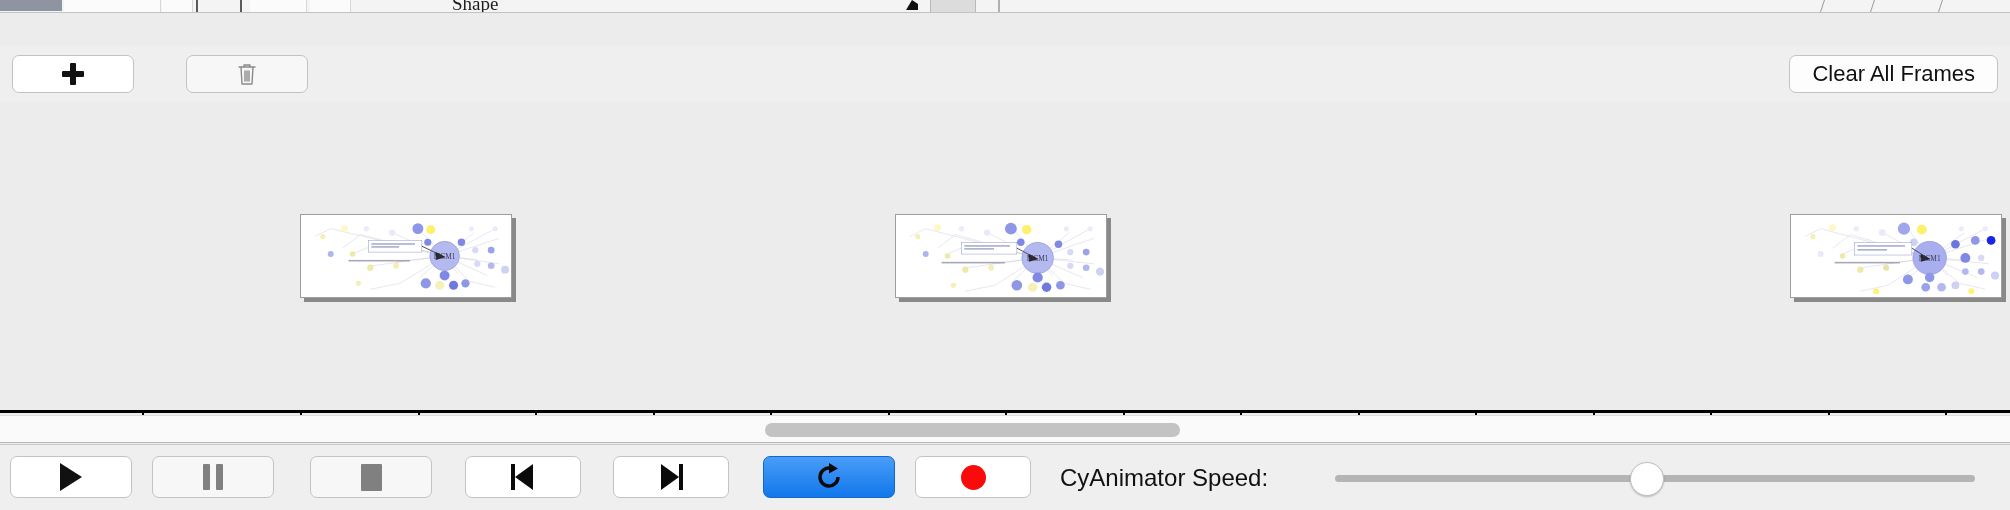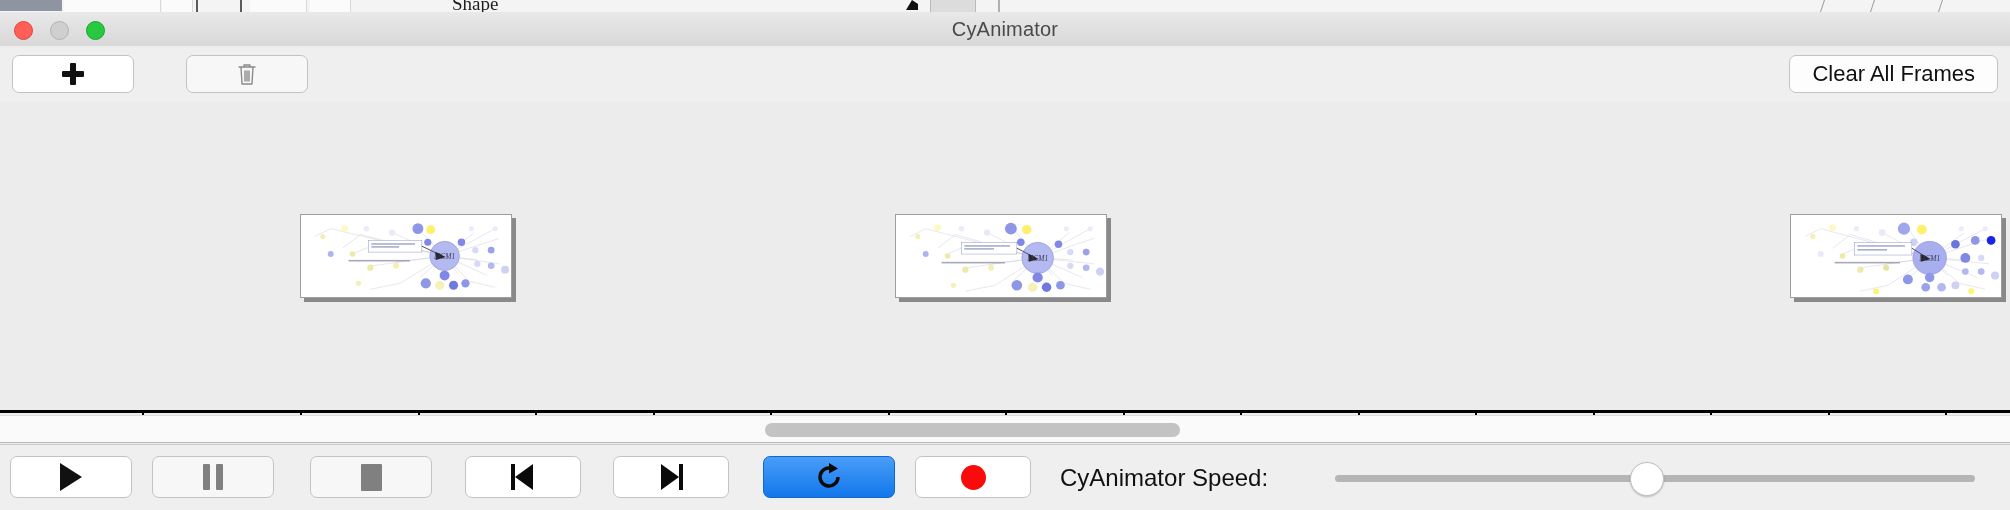--- a/index.html
+++ b/index.html
@@ -179,21 +179,20 @@
   .frame {
     position: absolute;
     width: 212px;
     height: 84px;
     background: #c2410c;
     border: 1px solid #9d9d9d;
     box-sizing: border-box;
     box-shadow: 4px 4px 0 rgba(120,120,120,0.85);
     overflow: hidden;
     cursor: default;
-    font-style: italic;
   }
   .frame .net { position: absolute; left: 0; top: 0; width: 100%; height: 100%; }
 
   
   .axis-line {
     position: absolute;
     left: 0; top: 309px;
     width: 2010px; height: 3px;
     background: #000;
   }
@@ -349,26 +348,20 @@
     <div class="bg-tab" style="left:310px; width:40px;"></div>
     <div class="bg-text">Shape</div>
     <div class="bg-blob" style="left:906px;"></div>
     <div class="bg-box" style="left:930px; width:44px;"></div>
     <div class="bg-mark" style="left:998px; background:#b0b0b0;"></div>
     <div class="bg-slash" style="left:1822px;"></div>
     <div class="bg-slash" style="left:1872px;"></div>
     <div class="bg-slash" style="left:1940px;"></div>
   </div>
 
-  <div class="titlebar">
-    <div class="traffic close"></div>
-    <div class="traffic min"></div>
-    <div class="traffic zoom"></div>
-    <div class="window-title">CyAnimator</div>
-  </div>
 
   <div class="toolbar">
 
     <div class="tb-btn enabled" id="btn-add">
       <span class="plus-icon"></span>
     </div>
 
     <div class="tb-btn disabled" id="btn-delete">
       <svg class="trash-icon" viewBox="0 0 20 24">
         <path d="M2 5 h16 M7 5 v-2 h6 v2 M4 5 l1 17 h10 l1 -17 M8 9 v10 M10 9 v10 M12 9 v10" stroke="#8a8a8a" stroke-width="1.4" fill="none" stroke-linecap="round" stroke-linejoin="round"></path>

